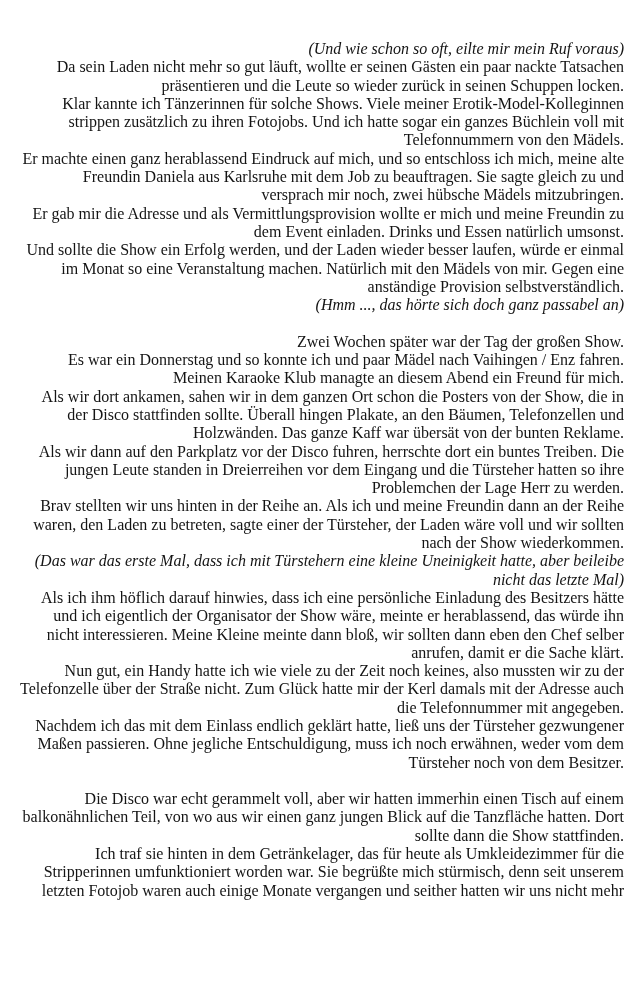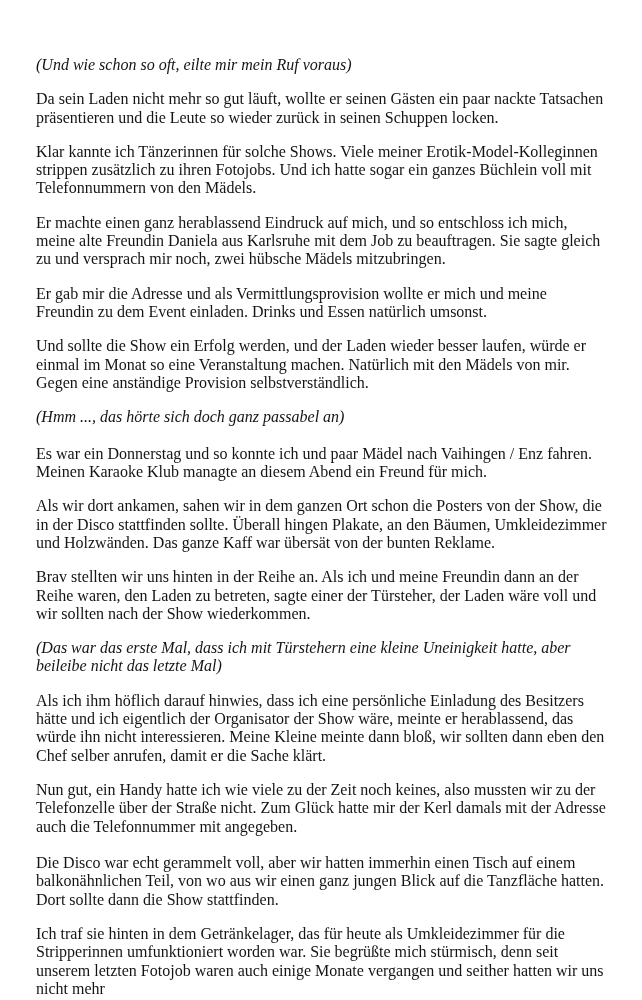--- a/index.html
+++ b/index.html
@@ -18,49 +18,52 @@
   }
   .content {
     position: absolute;
     top: 40px;
     left: 20px;
     width: 604px;
   }
   .section { margin: 0; }
   .section + .section { margin-top: 18.3px; }
   .para {
-    margin: 16px;
+    margin: 0;
     padding: 0;
     font-size: 16px;
     line-height: 18.3px;
-    text-align: left;
+    text-align: right;
     word-spacing: normal;
   }
   .italic { font-style: italic; }
 </style>
 </head>
 <body>
 
 <div class="page">
   <div class="content">
       <div class="section">
         <p class="para italic">(Und wie schon so oft, eilte mir mein Ruf voraus)</p>
         <p class="para">Da sein Laden nicht mehr so gut läuft, wollte er seinen Gästen ein paar nackte Tatsachen präsentieren und die Leute so wieder zurück in seinen Schuppen locken.</p>
         <p class="para">Klar kannte ich Tänzerinnen für solche Shows. Viele meiner Erotik-Model-Kolleginnen strippen zusätzlich zu ihren Fotojobs. Und ich hatte sogar ein ganzes Büchlein voll mit Telefonnummern von den Mädels.</p>
         <p class="para">Er machte einen ganz herablassend Eindruck auf mich, und so entschloss ich mich, meine alte Freundin Daniela aus Karlsruhe mit dem Job zu beauftragen. Sie sagte gleich zu und versprach mir noch, zwei hübsche Mädels mitzubringen.</p>
         <p class="para">Er gab mir die Adresse und als Vermittlungsprovision wollte er mich und meine Freundin zu dem Event einladen. Drinks und Essen natürlich umsonst.</p>
         <p class="para">Und sollte die Show ein Erfolg werden, und der Laden wieder besser laufen, würde er einmal im Monat so eine Veranstaltung machen. Natürlich mit den Mädels von mir. Gegen eine anständige Provision selbstverständlich.</p>
         <p class="para italic">(Hmm ..., das hörte sich doch ganz passabel an)</p>
       </div>
       <div class="section">
+        <p class="para">Zwei Wochen später war der Tag der großen Show.</p>
         <p class="para">Es war ein Donnerstag und so konnte ich und paar Mädel nach Vaihingen / Enz fahren. Meinen Karaoke Klub managte an diesem Abend ein Freund für mich.</p>
-        <p class="para">Als wir dort ankamen, sahen wir in dem ganzen Ort schon die Posters von der Show, die in der Disco stattfinden sollte. Überall hingen Plakate, an den Bäumen, Umkleidezimmer und Holzwänden. Das ganze Kaff war übersät von der bunten Reklame.</p>
+        <p class="para">Als wir dort ankamen, sahen wir in dem ganzen Ort schon die Posters von der Show, die in der Disco stattfinden sollte. Überall hingen Plakate, an den Bäumen, Telefonzellen und Holzwänden. Das ganze Kaff war übersät von der bunten Reklame.</p>
+        <p class="para">Als wir dann auf den Parkplatz vor der Disco fuhren, herrschte dort ein buntes Treiben. Die jungen Leute standen in Dreierreihen vor dem Eingang und die Türsteher hatten so ihre Problemchen der Lage Herr zu werden.</p>
         <p class="para">Brav stellten wir uns hinten in der Reihe an. Als ich und meine Freundin dann an der Reihe waren, den Laden zu betreten, sagte einer der Türsteher, der Laden wäre voll und wir sollten nach der Show wiederkommen.</p>
         <p class="para italic">(Das war das erste Mal, dass ich mit Türstehern eine kleine Uneinigkeit hatte, aber beileibe nicht das letzte Mal)</p>
         <p class="para">Als ich ihm höflich darauf hinwies, dass ich eine persönliche Einladung des Besitzers hätte und ich eigentlich der Organisator der Show wäre, meinte er herablassend, das würde ihn nicht interessieren. Meine Kleine meinte dann bloß, wir sollten dann eben den Chef selber anrufen, damit er die Sache klärt.</p>
         <p class="para">Nun gut, ein Handy hatte ich wie viele zu der Zeit noch keines, also mussten wir zu der Telefonzelle über der Straße nicht. Zum Glück hatte mir der Kerl damals mit der Adresse auch die Telefonnummer mit angegeben.</p>
+        <p class="para">Nachdem ich das mit dem Einlass endlich geklärt hatte, ließ uns der Türsteher gezwungener Maßen passieren. Ohne jegliche Entschuldigung, muss ich noch erwähnen, weder vom dem Türsteher noch von dem Besitzer.</p>
       </div>
       <div class="section">
         <p class="para">Die Disco war echt gerammelt voll, aber wir hatten immerhin einen Tisch auf einem balkonähnlichen Teil, von wo aus wir einen ganz jungen Blick auf die Tanzfläche hatten. Dort sollte dann die Show stattfinden.</p>
         <p class="para">Ich traf sie hinten in dem Getränkelager, das für heute als Umkleidezimmer für die Stripperinnen umfunktioniert worden war. Sie begrüßte mich stürmisch, denn seit unserem letzten Fotojob waren auch einige Monate vergangen und seither hatten wir uns nicht mehr</p>
       </div>
     </div>
 </div>
 
 </body></html>

